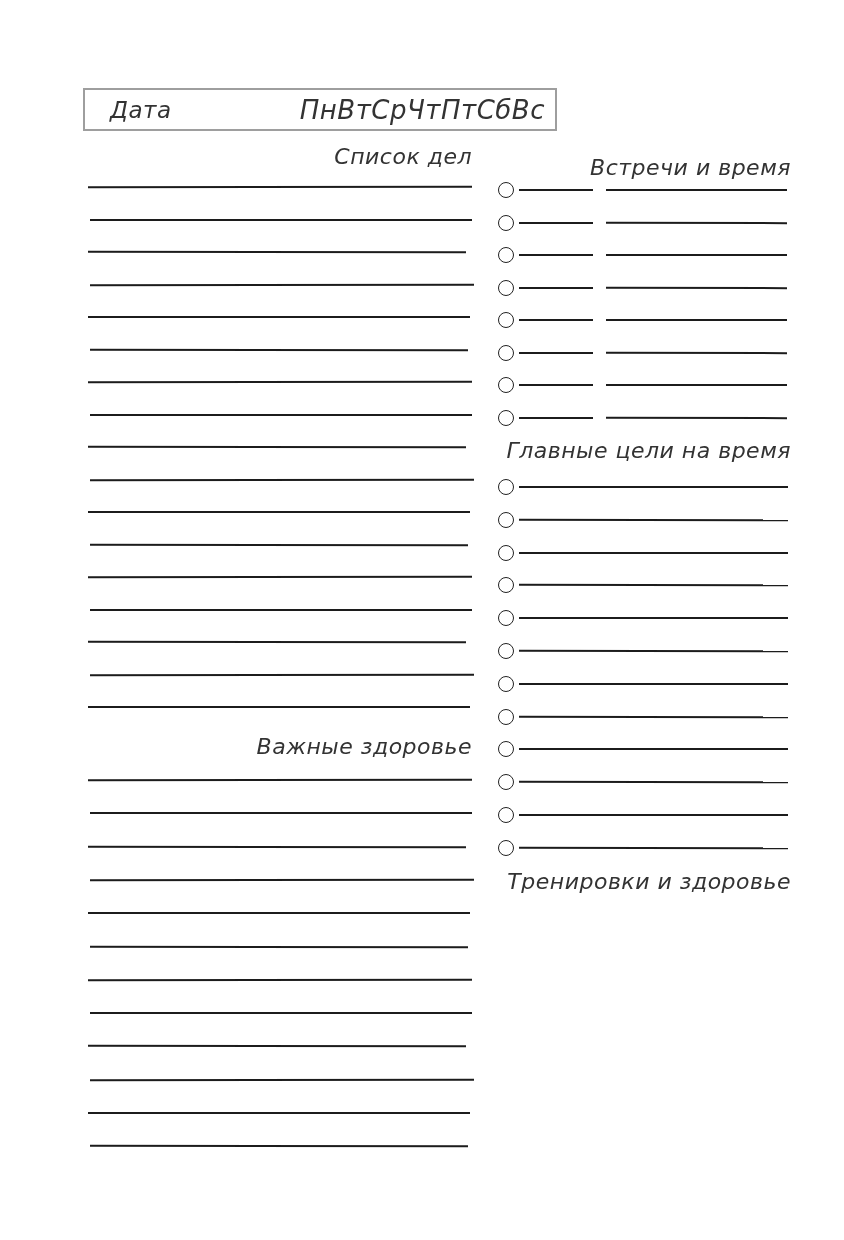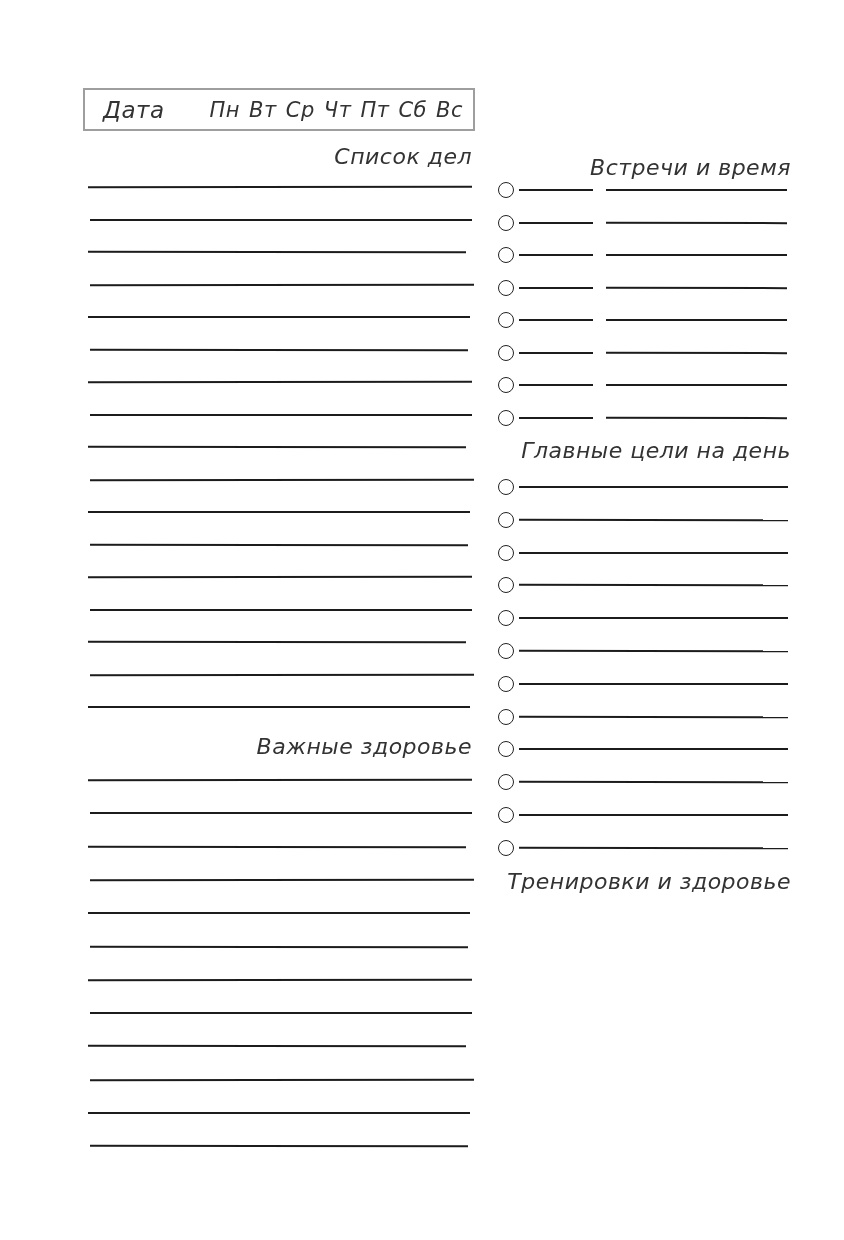--- a/index.html
+++ b/index.html
@@ -17,30 +17,30 @@
     font-family:"DejaVu Sans", sans-serif;
     color:var(--ink);
   }
   .hand{
     font-style:italic;
     letter-spacing:.5px;
     color:var(--ink);
   }
   
   .date-box{
-    position:absolute;left:83px;top:88px;width:392px;height:43px;
+    position:absolute;left:83px;top:88px;width:474px;height:43px;
     border:2px solid var(--box-border);
     box-sizing:border-box;
     display:flex;align-items:center;justify-content:space-between;
-    padding:0 10px 0 18px;
+    padding:0 10px 0 25px;
     background:#fff;
   }
   .date-label{font-size:23px;}
   .weekdays{display:flex;align-items:center;}
-  .weekday{font-size:21px;margin-left:9px;cursor:pointer;}
+  .weekday{font-size:26px;cursor:pointer;}
   
   .section-title{
     position:absolute;
     font-size:22px;
     text-align:right;
     line-height:28px;
   }
   .t-left{left:84px;width:388px;}
   .t-right{left:495px;width:296px;}
   #todo-title{top:143px;}
@@ -173,21 +173,21 @@
       <span class="seg seg-time"></span>
       <span class="seg seg-desc"></span>
     </div>
     <div class="row" style="top: 227.99px;">
       <span class="circle"></span>
       <span class="seg seg-time"></span>
       <span class="seg seg-desc"></span>
     </div>
   </div>
 
-<div class="hand section-title t-right" id="goals-title">Главные цели на день</div>
+<div class="hand section-title t-right" id="goals-title">Главные цели на время</div>
 <div class="rows" id="goal-rows">
     <div class="row" style="top: 0px;">
       <span class="circle"></span>
       <span class="seg seg-goal"></span>
     </div>
     <div class="row" style="top: 32.8px;">
       <span class="circle"></span>
       <span class="seg seg-goal"></span>
     </div>
     <div class="row" style="top: 65.6px;">

